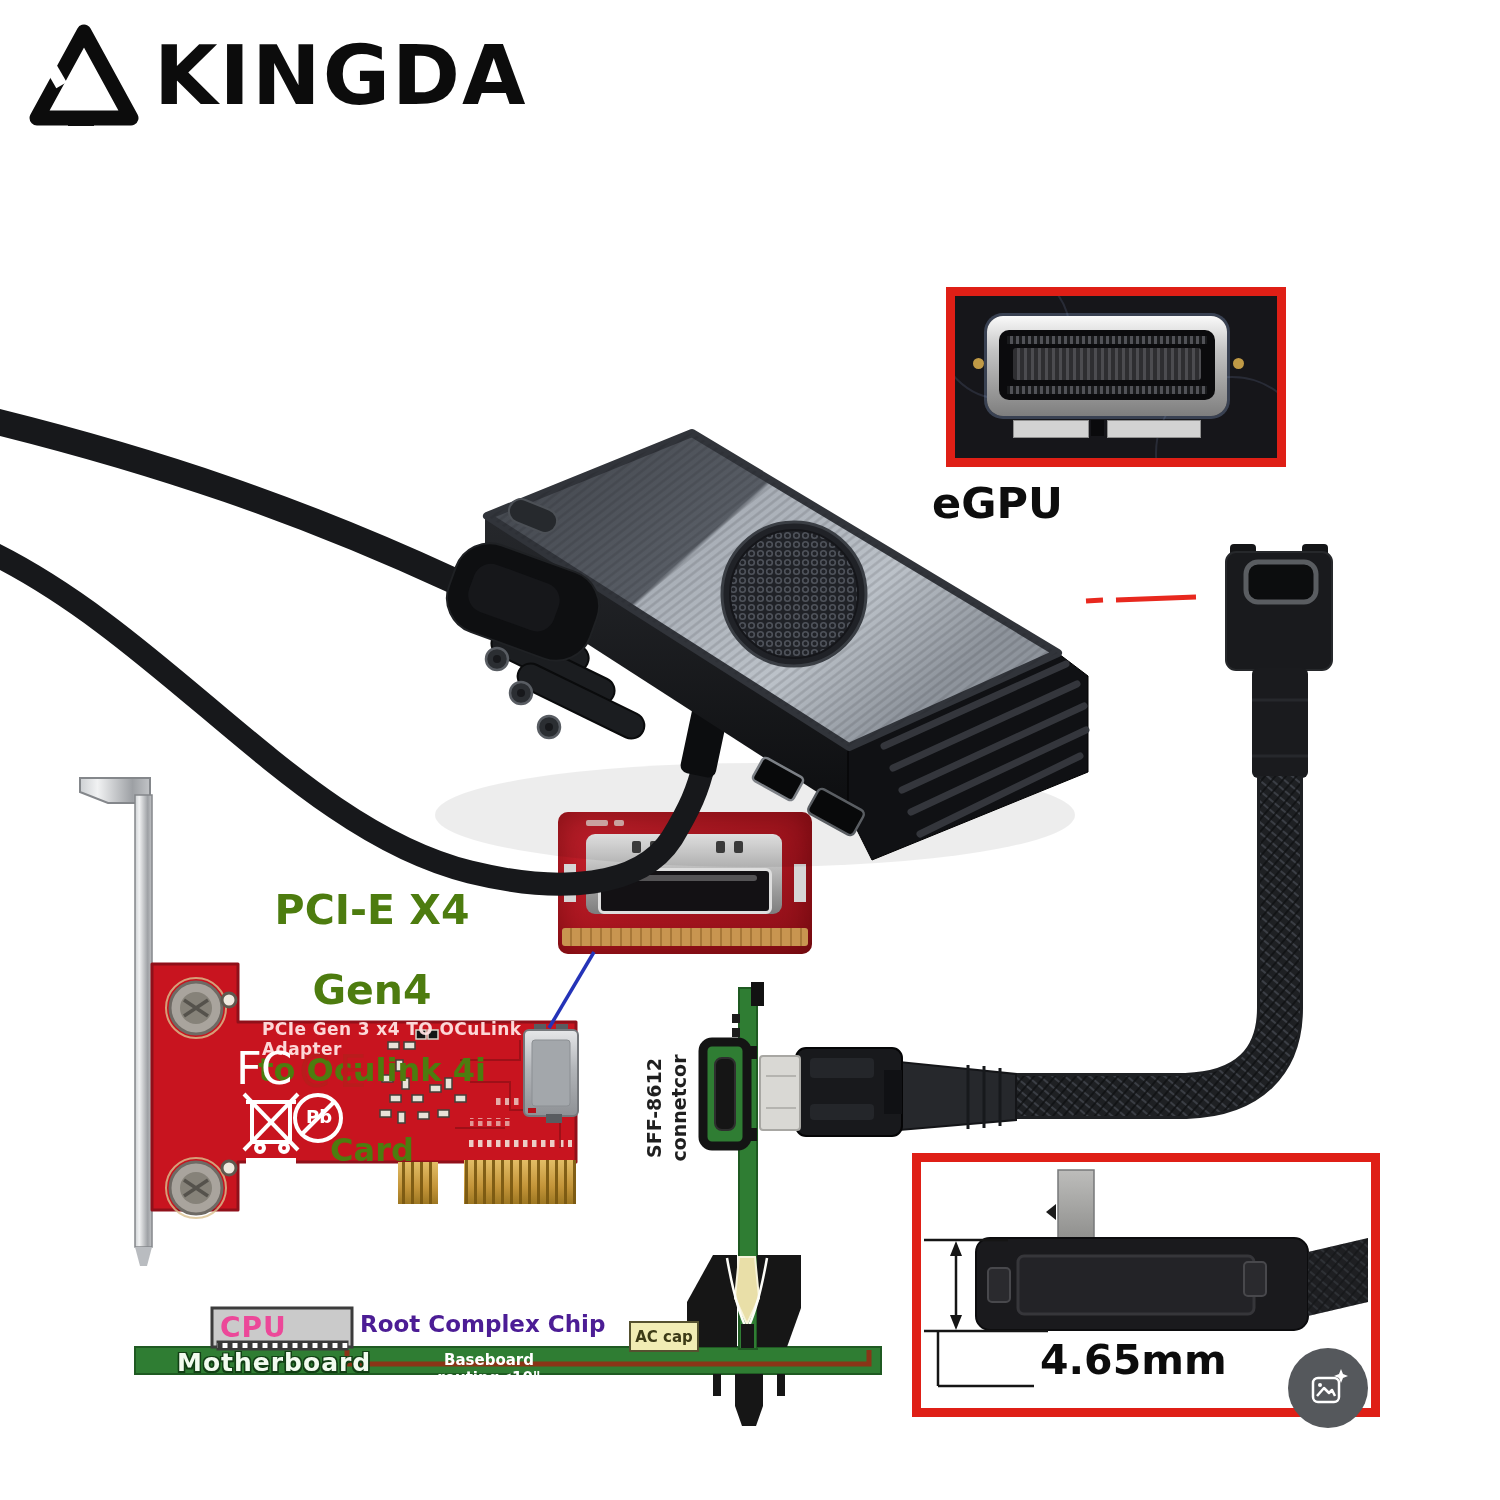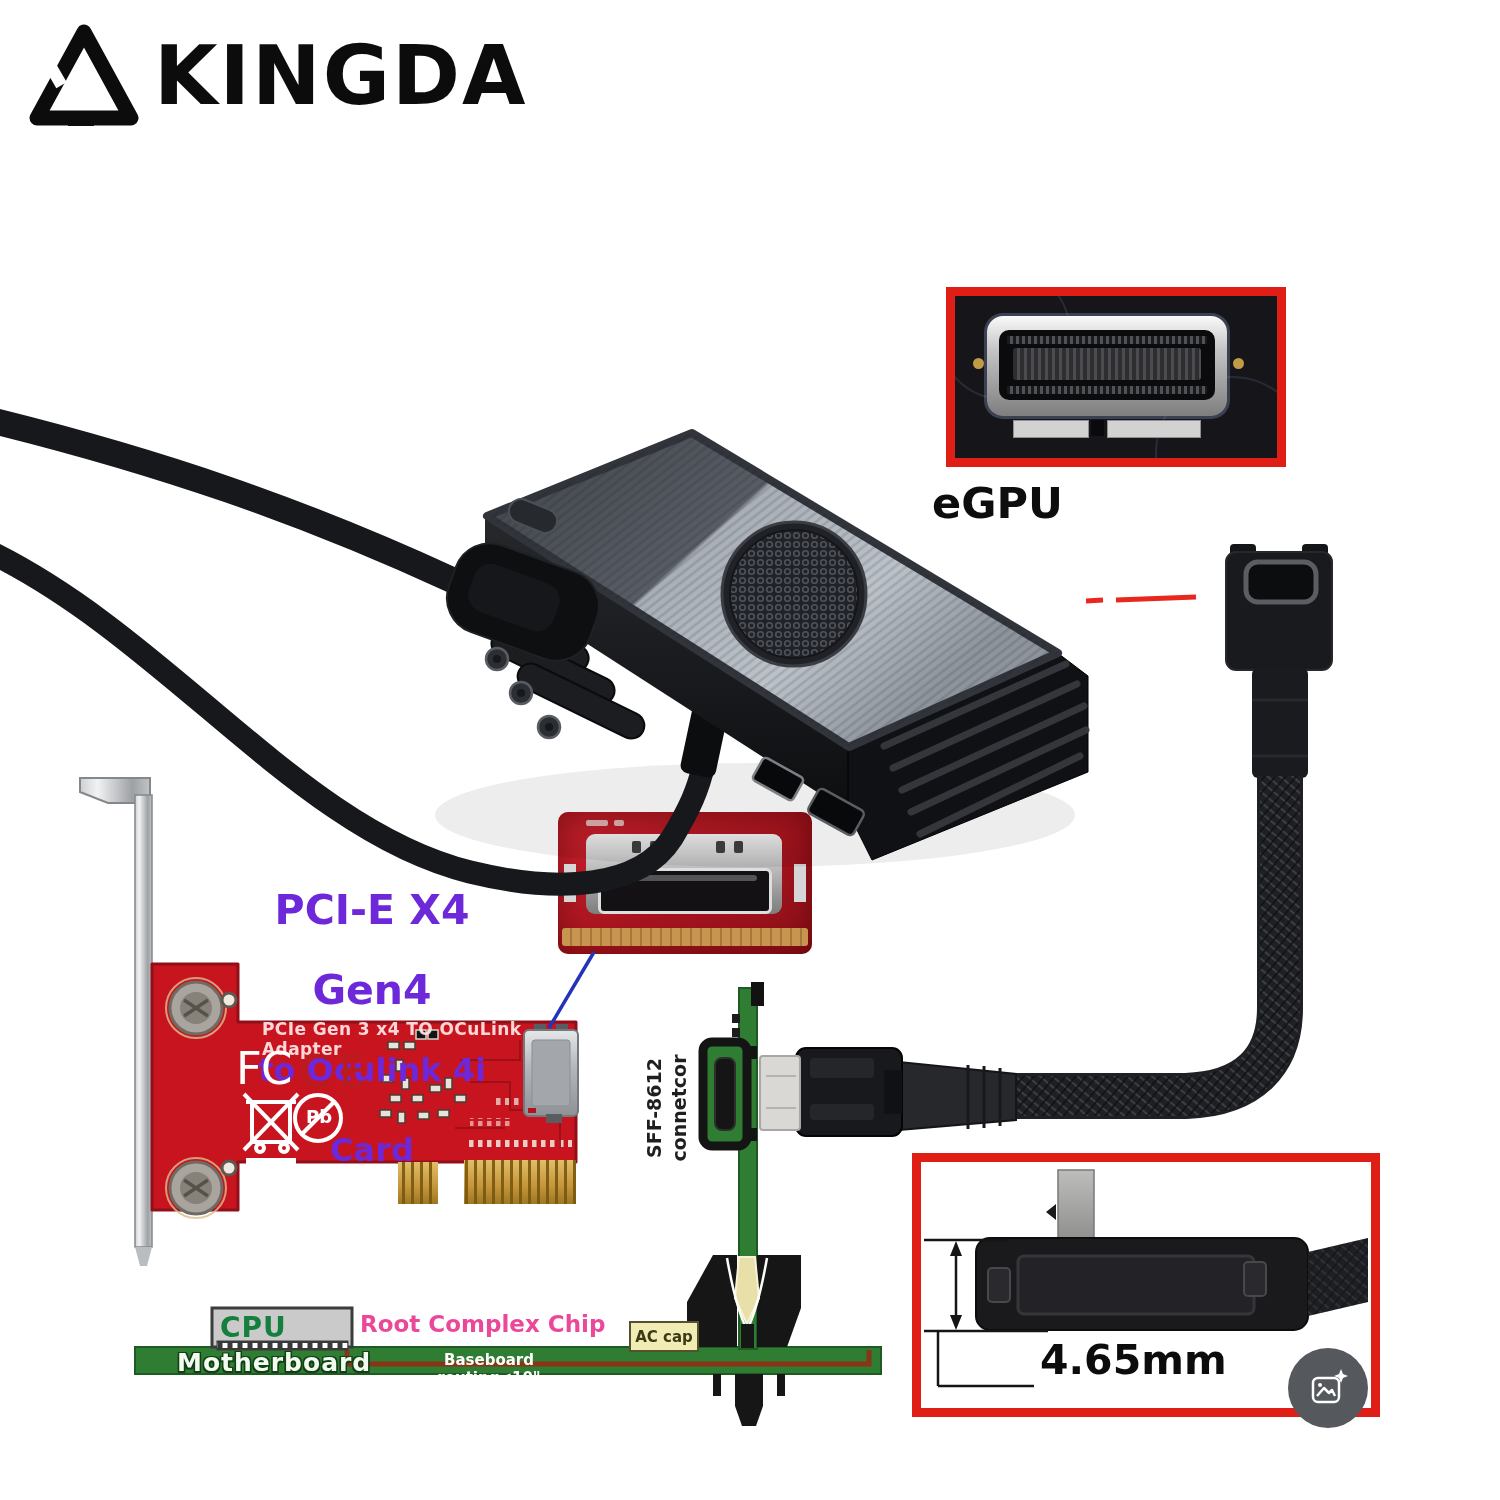--- a/index.html
+++ b/index.html
@@ -33,30 +33,30 @@
   .m-slot{position:absolute;top:7px;width:9px;height:12px;background:#3f3f3f;border-radius:2px;}
   .m-open{position:absolute;left:12px;top:34px;width:168px;height:40px;background:#131114;border:3px solid #dedede;border-radius:6px;}
   .m-open .hl{position:absolute;left:6px;top:4px;width:150px;height:6px;background:rgba(255,255,255,.28);border-radius:3px;}
   .m-side{position:absolute;top:52px;width:12px;height:38px;background:#d6d6d6;}
   .m-gold{position:absolute;left:4px;top:116px;width:246px;height:18px;border-radius:3px;
           background:repeating-linear-gradient(90deg,#c89550 0 8px,#a87838 8px 10px);}
   .m-dash{position:absolute;background:#e4e0da;opacity:.75;border-radius:2px;}
   
   .redbox{left:912px;top:1153px;width:468px;height:264px;border:9px solid #df1f16;background:#fff;}
   
-  .card-title{left:212px;top:870px;width:320px;text-align:center;color:#6d28d9;font-weight:700;}
+  .card-title{left:212px;top:870px;width:320px;text-align:center;color:#4d7c0f;font-weight:700;}
   .card-title .l1{font-size:41px;line-height:80px;}
   .card-title .l2{font-size:32px;line-height:80px;}
   .egpu{left:932px;top:478px;font-size:43px;font-weight:800;color:#0d0d0d;}
   .silk{left:262px;top:1019px;width:270px;font-size:17px;font-weight:700;color:rgba(255,226,226,.95);letter-spacing:.4px;}
   .fcc{left:236px;top:1042px;font-size:45px;font-weight:400;color:#fff;letter-spacing:-1px;}
   .ce{left:299px;top:1046px;font-size:44px;font-weight:400;color:#b91c1c;letter-spacing:9px;}
   .pb{left:304px;top:1106px;width:30px;text-align:center;font-size:18px;font-weight:700;color:#fff;}
-  .cpu{left:220px;top:1311px;font-size:28px;font-weight:700;color:#15803d;letter-spacing:1px;}
-  .rcc{left:360px;top:1311px;font-size:23px;font-weight:700;color:#ec4899;}
+  .cpu{left:220px;top:1311px;font-size:28px;font-weight:700;color:#ec4899;letter-spacing:1px;}
+  .rcc{left:360px;top:1311px;font-size:23px;font-weight:700;color:#4c1d95;}
   .mb{left:147px;top:1348px;font-size:25px;font-weight:800;color:#f2fbef;letter-spacing:1px;
       text-shadow:1.5px 1.5px 0 #123f15,-1.5px -1.5px 0 #123f15,1.5px -1.5px 0 #123f15,-1.5px 1.5px 0 #123f15;padding-left:30px;}
   .bbr{left:399px;top:1351px;width:180px;text-align:center;font-size:15px;font-weight:700;color:#fff;}
   .accap{left:629px;top:1321px;width:66px;height:27px;background:#f1ecb4;border:2px solid #55512f;
          display:flex;align-items:center;justify-content:center;font-size:15px;font-weight:700;color:#3c3a16;z-index:3;position:absolute;}
   .sff{left:592px;top:1082px;width:152px;height:52px;transform:rotate(-90deg);transform-origin:center;
        text-align:center;font-size:19px;font-weight:700;color:#1f1f1f;line-height:25px;}
   .dim{left:1040px;top:1336px;font-size:41px;font-weight:700;color:#0c0c0c;}
   .corner-icon{left:1288px;top:1348px;width:80px;height:80px;border-radius:50%;background:#55585c;z-index:4;
                display:flex;align-items:center;justify-content:center;}

